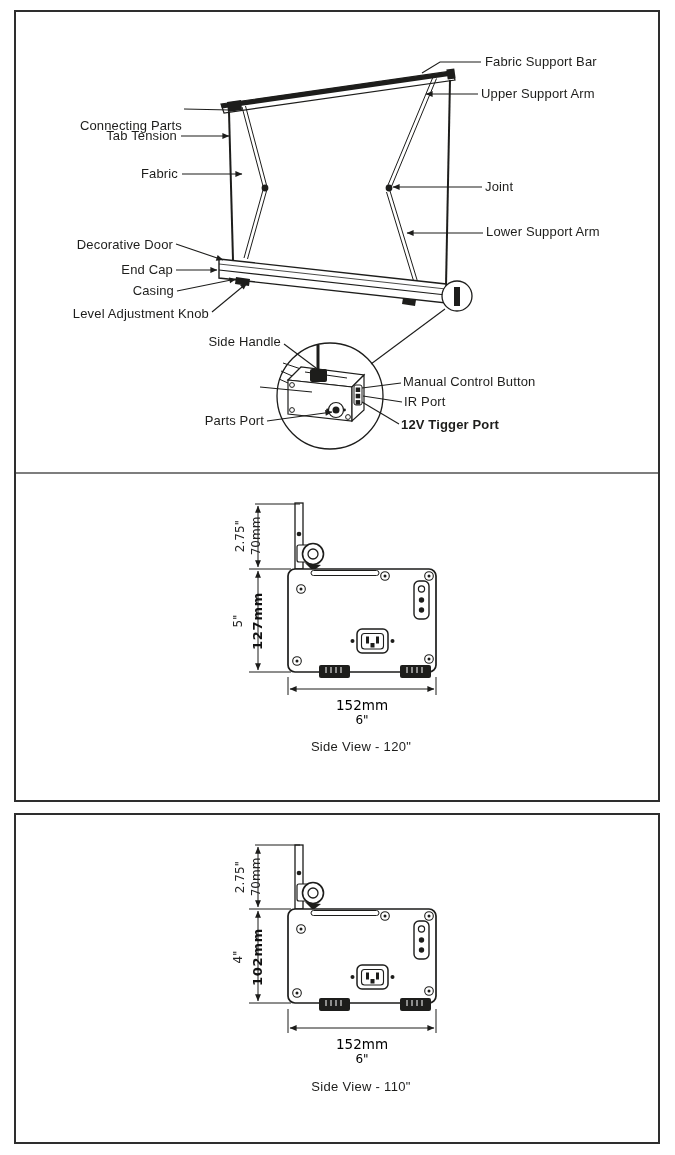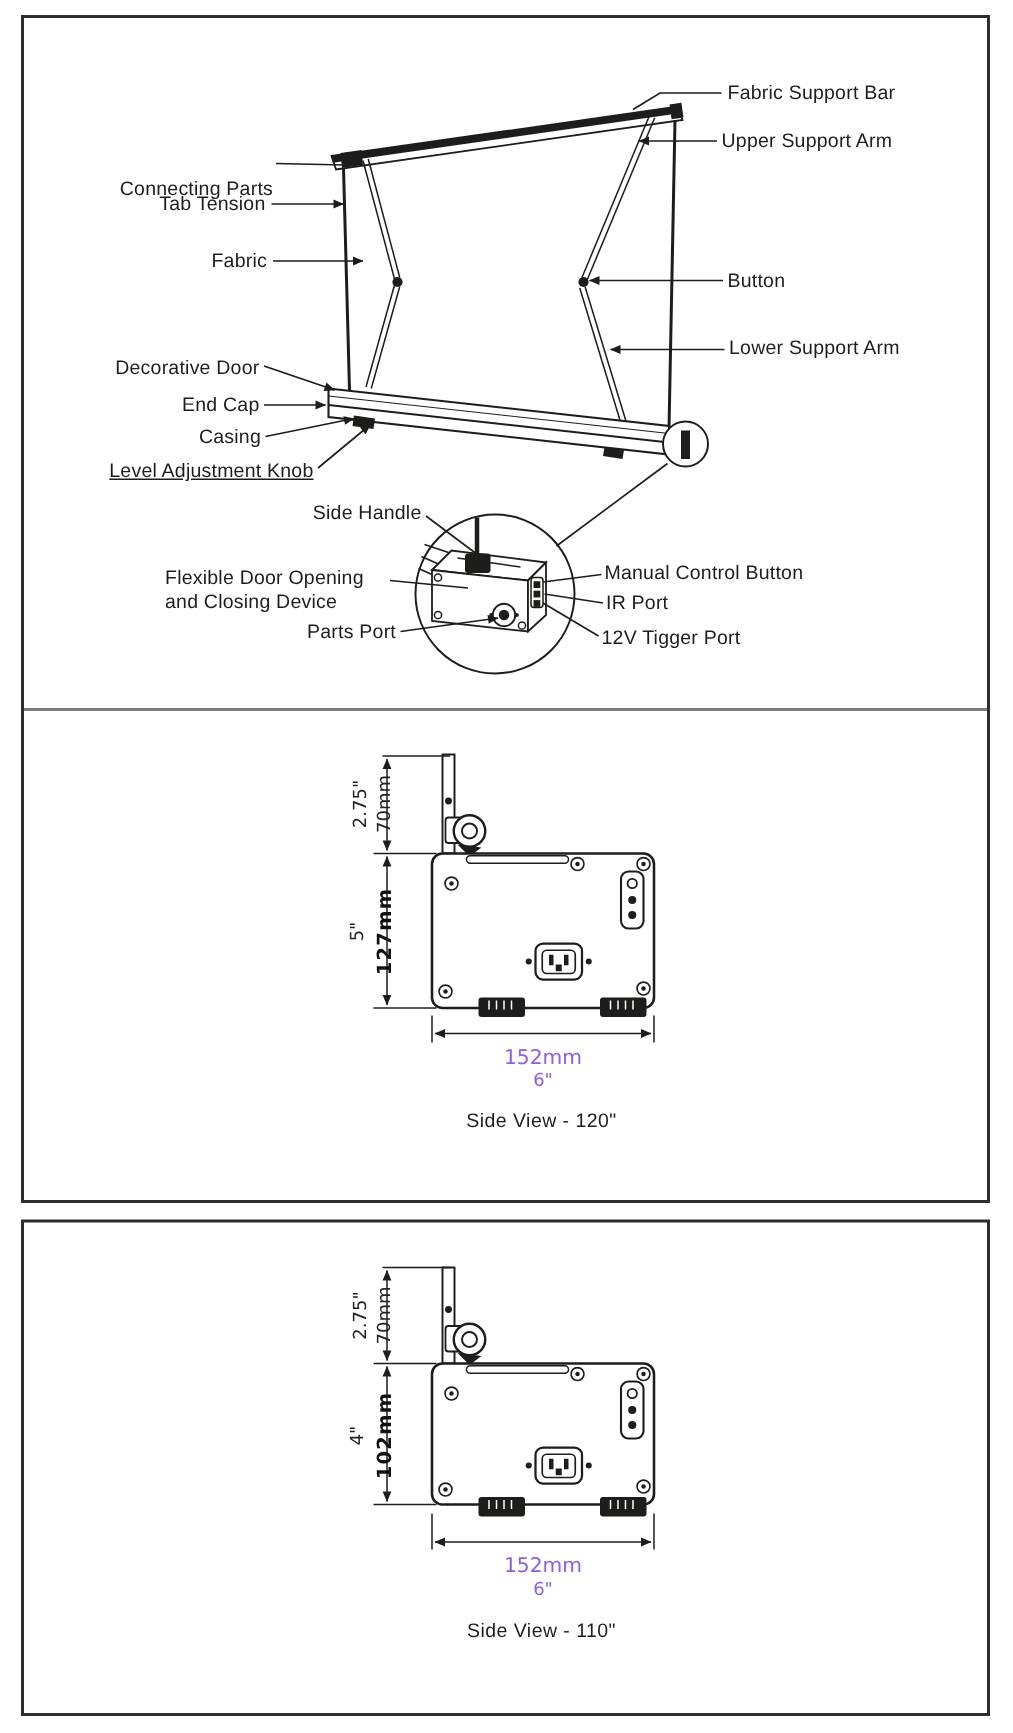--- a/index.html
+++ b/index.html
@@ -10,21 +10,21 @@
   .panel.p2{left:14px;top:813px;width:646px;height:331px;}
   .divider{position:absolute;left:16px;top:472px;width:642px;height:2px;background:#7e7e7e;}
   svg.linework{position:absolute;left:0;top:0;pointer-events:none;}
   .lbl{position:absolute;font-size:13px;line-height:15px;color:#1d1d1b;white-space:nowrap;letter-spacing:.15px;}
   .lbl-r{transform:translateX(-100%);}
   .lbl2{position:absolute;font-size:13px;line-height:16px;color:#1d1d1b;white-space:nowrap;letter-spacing:.15px;}
   .sv-rot{position:absolute;transform:translate(-50%,-50%) rotate(-90deg);
           font-family:"DejaVu Sans",sans-serif;font-size:12px;color:#222;white-space:nowrap;}
   .sv-rot.big{font-size:13px;font-weight:700;letter-spacing:.8px;color:#111;}
   .sv-w{position:absolute;transform:translateX(-50%);font-family:"DejaVu Sans",sans-serif;
-        font-size:13.5px;color:#8b5cf6;white-space:nowrap;}
+        font-size:13.5px;color:#000000;white-space:nowrap;}
   .sv-w.small{font-size:12px;}
   .sv-cap{position:absolute;transform:translateX(-50%);font-size:13px;color:#1d1d1b;
           letter-spacing:.3px;white-space:nowrap;}
 </style>
 </head>
 <body>
 
 <div class="page">
 
   <div class="panel p1"></div>
@@ -249,34 +249,30 @@
       </g>
     </g>
   </svg>
 
   <div class="lbl lbl-r" style="left:182px;top:102px;margin-top:16px;">Connecting Parts</div>
   <div class="lbl lbl-r" style="left:177px;top:128px;">Tab Tension</div>
   <div class="lbl lbl-r" style="left:178px;top:166px;">Fabric</div>
   <div class="lbl lbl-r" style="left:173px;top:237px;">Decorative Door</div>
   <div class="lbl lbl-r" style="left:173px;top:262px;">End Cap</div>
   <div class="lbl lbl-r" style="left:174px;top:283px;">Casing</div>
-  <div class="lbl lbl-r" style="left:209px;top:306px;text-decoration:underline;">Level Adjustment Knob</div>
+  <div class="lbl lbl-r" style="left:209px;top:306px;">Level Adjustment Knob</div>
   <div class="lbl" style="left:485px;top:54px;text-align:center;">Fabric Support Bar</div>
   <div class="lbl" style="left:481px;top:86px;">Upper Support Arm</div>
-  <div class="lbl" style="left:485px;top:179px;">Button</div>
+  <div class="lbl" style="left:485px;top:179px;">Joint</div>
   <div class="lbl" style="left:486px;top:224px;">Lower Support Arm</div>
   <div class="lbl lbl-r" style="left:281px;top:334px;text-align:center;">Side Handle</div>
-  <div class="lbl2" style="left:110px;top:377px;">
-    <div>Flexible Door Opening</div>
-    <div>and Closing Device</div>
-  </div>
   <div class="lbl lbl-r" style="left:264px;top:413px;">Parts Port</div>
   <div class="lbl" style="left:403px;top:374px;">Manual Control Button</div>
   <div class="lbl" style="left:404px;top:394px;">IR Port</div>
-  <div class="lbl" style="left:401px;top:417px;">12V Tigger Port</div>
+  <div class="lbl" style="left:401px;top:417px;font-weight:bold;">12V Tigger Port</div>
 
   <div class="sv-rot" style="left:240px;top:536px;">2.75"</div>
   <div class="sv-rot" style="left:256px;top:536px;">70mm</div>
   <div class="sv-rot" style="left:238px;top:621px;">5"</div>
   <div class="sv-rot big" style="left:257px;top:621px;">127mm</div>
   <div class="sv-w" style="left:362px;top:697px;">152mm</div>
   <div class="sv-w small" style="left:362px;top:713px;">6"</div>
   <div class="sv-cap" style="left:361px;top:739px;">Side View - 120"</div>
 
   <div class="sv-rot" style="left:240px;top:877px;">2.75"</div>

